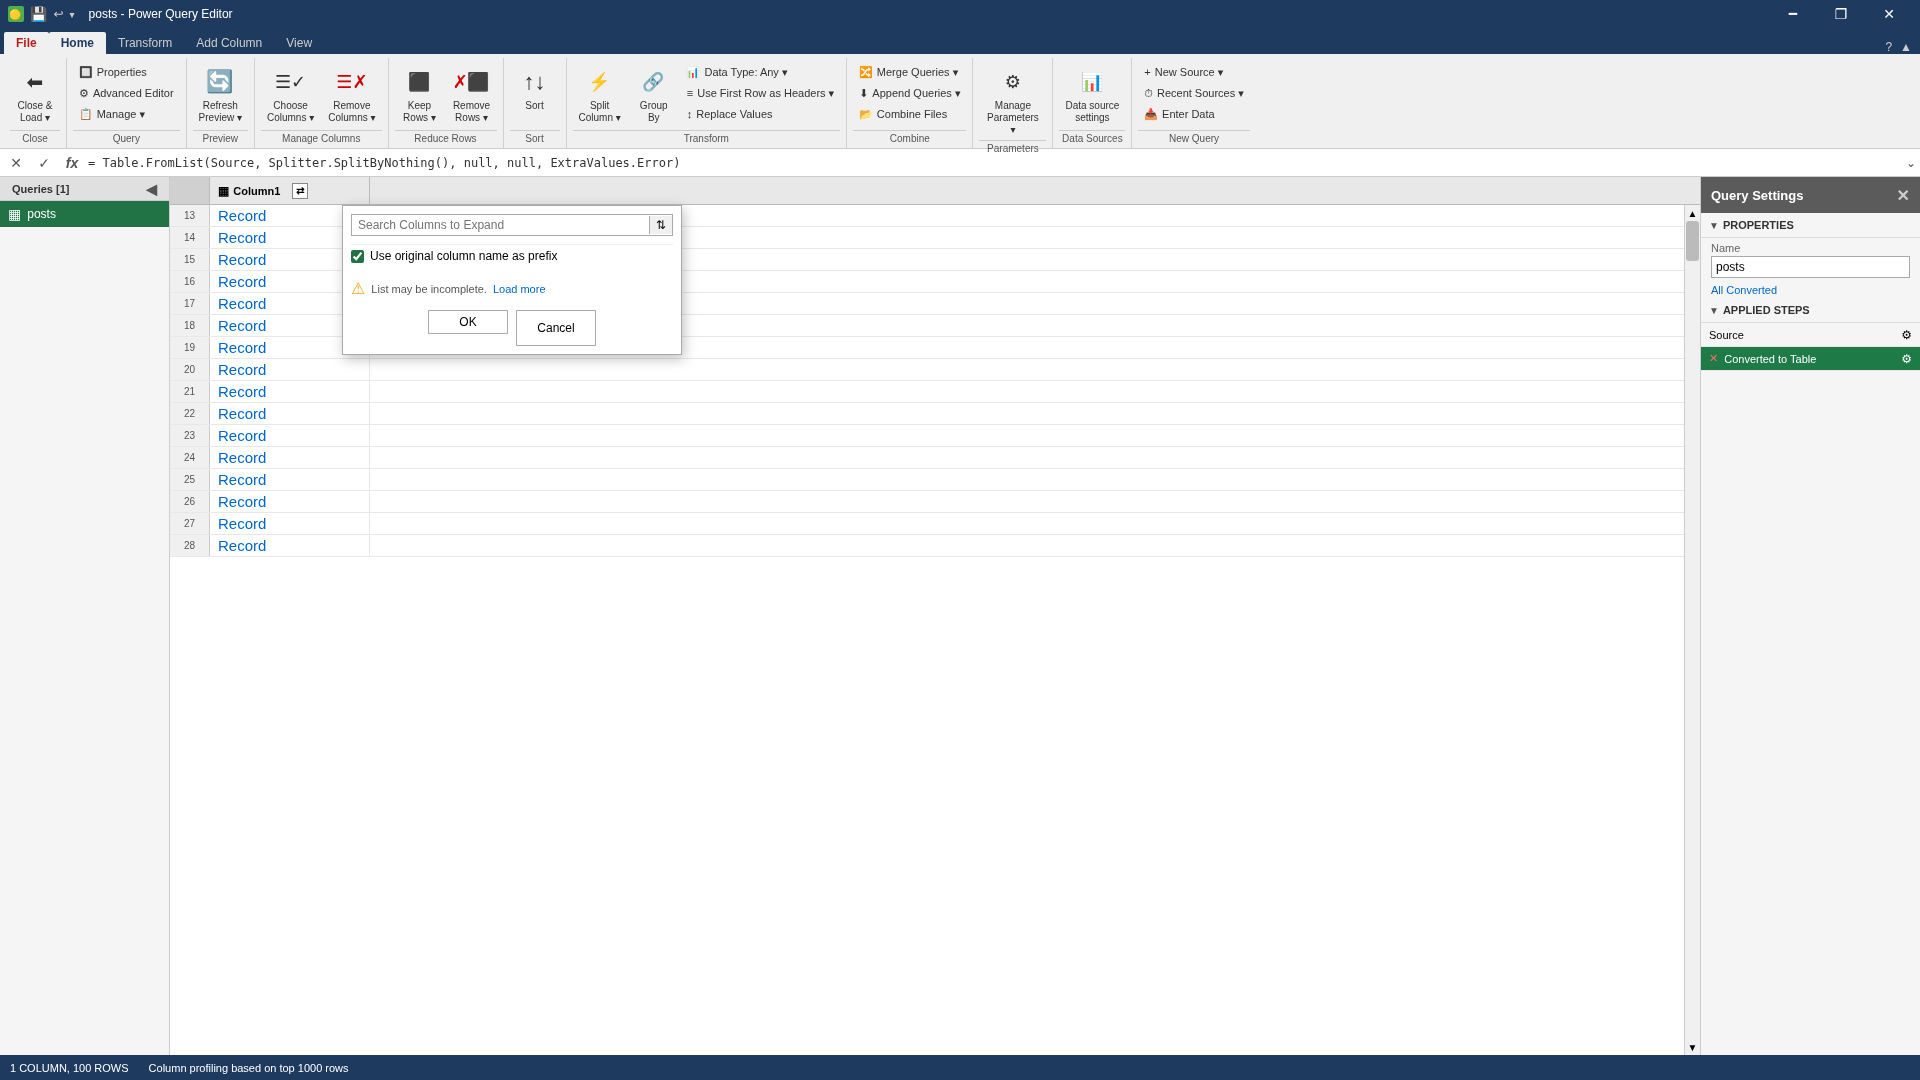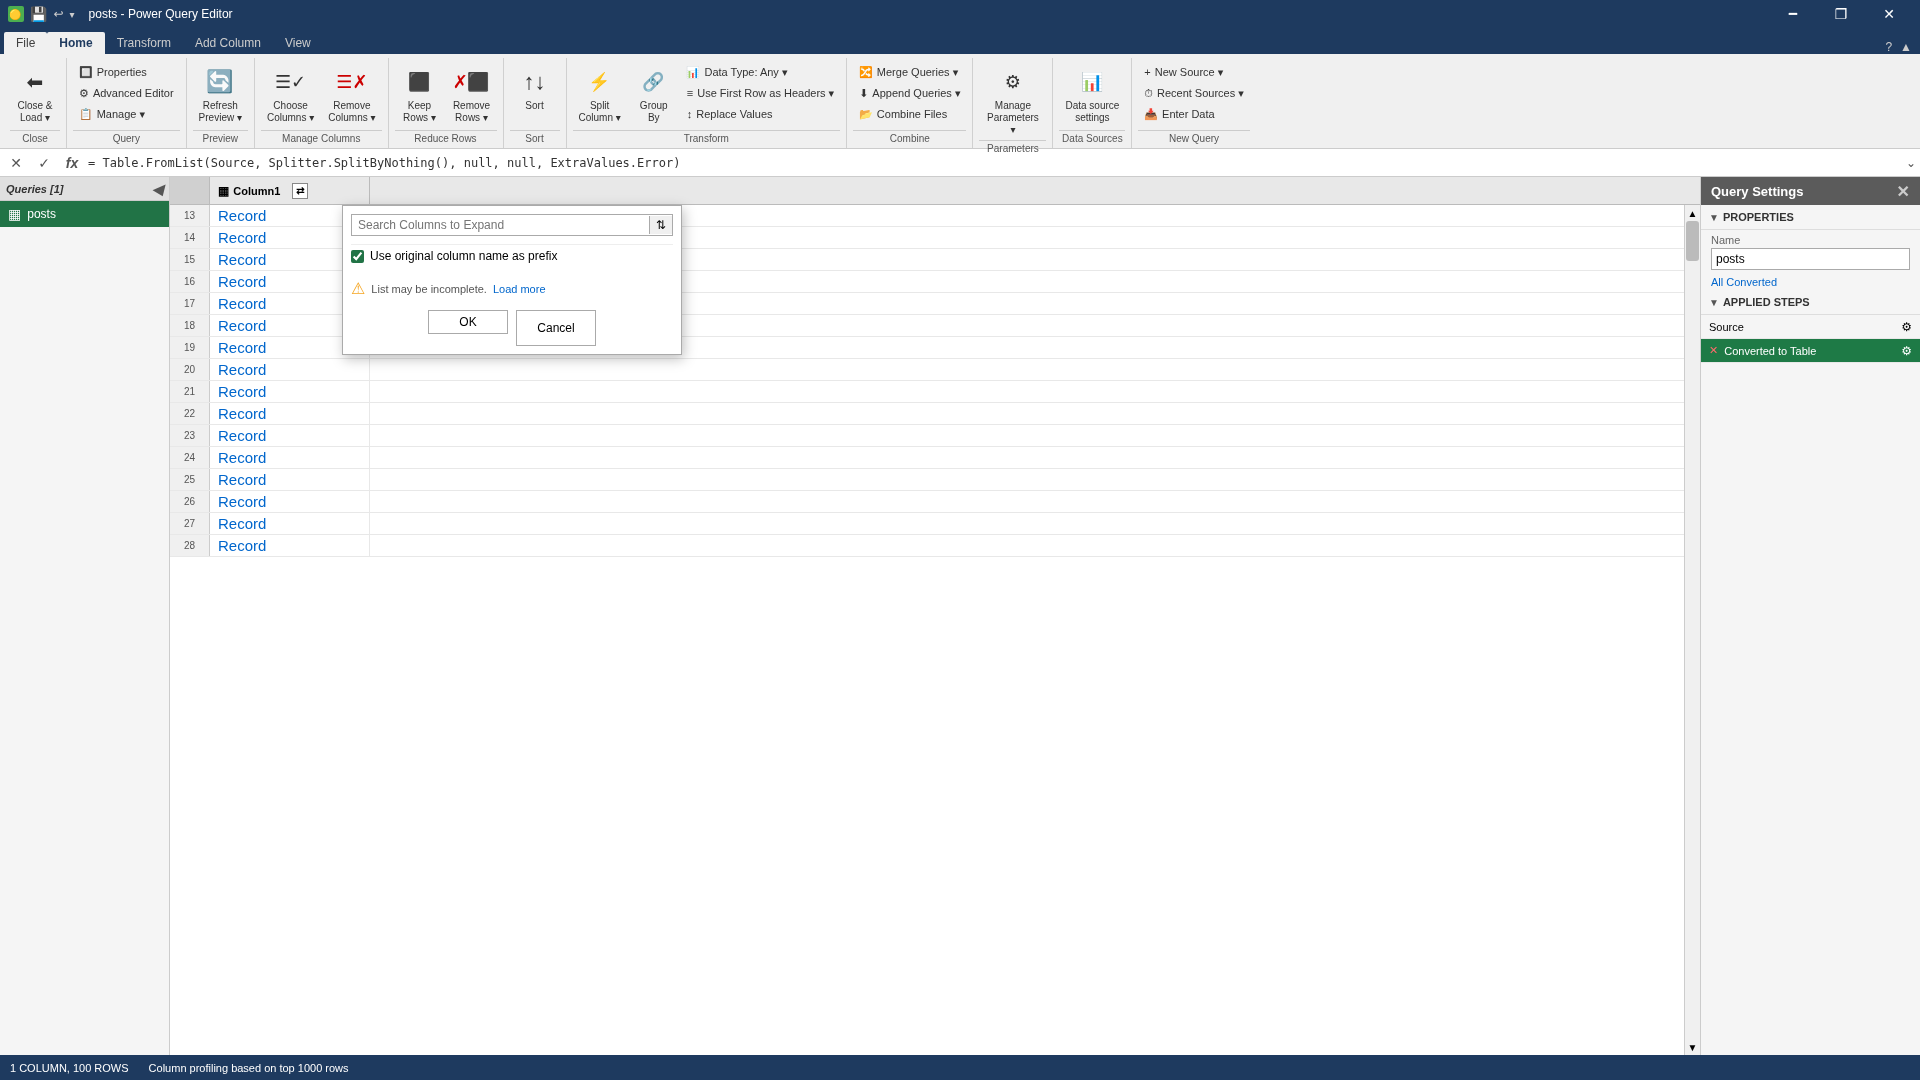--- a/index.html
+++ b/index.html
@@ -34,22 +34,22 @@
       padding: 0 12px;
       display: flex;
       align-items: center;
       cursor: pointer;
       font-size: 12px;
       color: #ccc;
       border-radius: 2px 2px 0 0;
     }
     .ribbon-tab.active {
       background: #f0f0f0;
-      color: #404040;
-      font-weight: 400;
+      color: #b91c1c;
+      font-weight: 700;
     }
 
     
     .ribbon {
       background: #f0f0f0;
       border-bottom: 1px solid #ccc;
       display: flex;
       align-items: stretch;
       padding: 4px 4px 0 4px;
       height: 95px;
@@ -148,26 +148,25 @@
       border-right: 1px solid #ccc;
       display: flex;
       flex-direction: column;
     }
     .queries-header {
       height: 24px;
       background: #e0e0e0;
       display: flex;
       align-items: center;
       justify-content: space-between;
-      padding: 0 6px;
+      padding: 0 12px;
       font-size: 11px;
       font-weight: 600;
       color: #333;
       border-bottom: 1px solid #ccc;
-      font-style: italic;
     }
     .queries-header-collapse { cursor: pointer; font-size: 14px; color: #555; }
     .query-item {
       height: 26px;
       display: flex;
       align-items: center;
       padding: 0 8px;
       gap: 6px;
       cursor: pointer;
       font-size: 12px;
@@ -308,21 +307,21 @@
 
     
     .right-panel {
       width: 220px;
       background: #f5f5f5;
       border-left: 1px solid #ccc;
       display: flex;
       flex-direction: column;
     }
     .right-panel-header {
-      height: 28px;
+      height: 36px;
       background: #5b5b5b;
       display: flex;
       align-items: center;
       justify-content: space-between;
       padding: 0 10px;
       color: white;
       font-size: 13px;
       font-weight: 600;
     }
     .right-panel-close { cursor: pointer; font-size: 16px; color: #ccc; }

